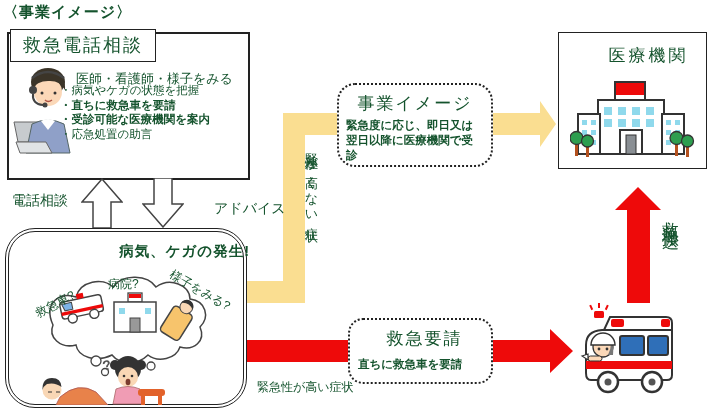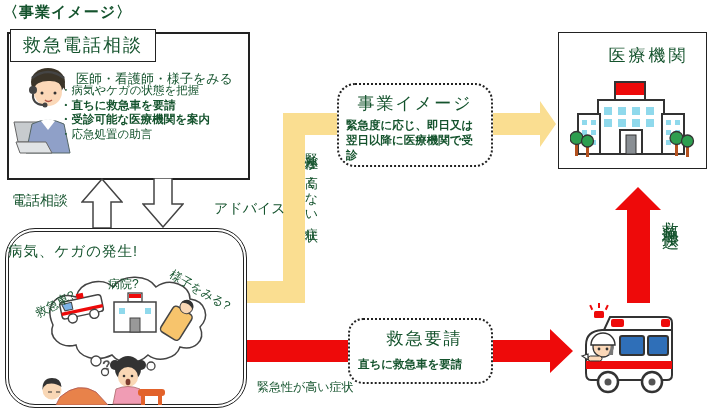--- a/index.html
+++ b/index.html
@@ -19,21 +19,21 @@
   .bullets{left:60px;top:83px;font-size:11.5px;line-height:14.5px;white-space:nowrap;}
   .bullets .line:nth-child(2),.bullets .line:nth-child(3){font-weight:bold;}
 
   
   .lbl-phone{left:12px;top:192px;font-size:14px;white-space:nowrap;}
   .lbl-advice{left:187px;top:200px;font-size:14px;white-space:nowrap;margin-left:27px;}
 
   
   .incident-box{left:5px;top:228px;width:240px;height:178px;border:1.5px solid #222;border-radius:30px;background:#fff;}
   .incident-inner{position:absolute;left:2px;top:2px;right:2px;bottom:2px;border:1.5px solid #222;border-radius:27px;}
-  .incident-title{left:8px;top:242px;width:250px;text-align:left;font-size:14.5px;letter-spacing:1px;white-space:nowrap;}
+  .incident-title{left:0;top:242px;width:250px;text-align:right;font-size:14.5px;letter-spacing:1px;white-space:nowrap;font-weight:bold;}
   .thought{font-size:12px;white-space:nowrap;}
   .t-amb{left:34px;top:296px;transform:rotate(-28deg);}
   .t-hosp{left:108px;top:276px;}
   .t-watch{left:166px;top:282px;transform:rotate(30deg);}
 
   
   .dotbox{background:#fff;border:2px dotted #222;text-align:center;}
   .visit-box{left:337px;top:83px;width:152px;height:76px;border-radius:18px;padding-top:4px;}
   .request-box{left:348px;top:318px;width:133px;height:58px;border-radius:15px;padding-top:4px;padding-left:8px;}
   .dotbox .dtitle{font-size:17px;letter-spacing:2px;margin-top:3px;}

